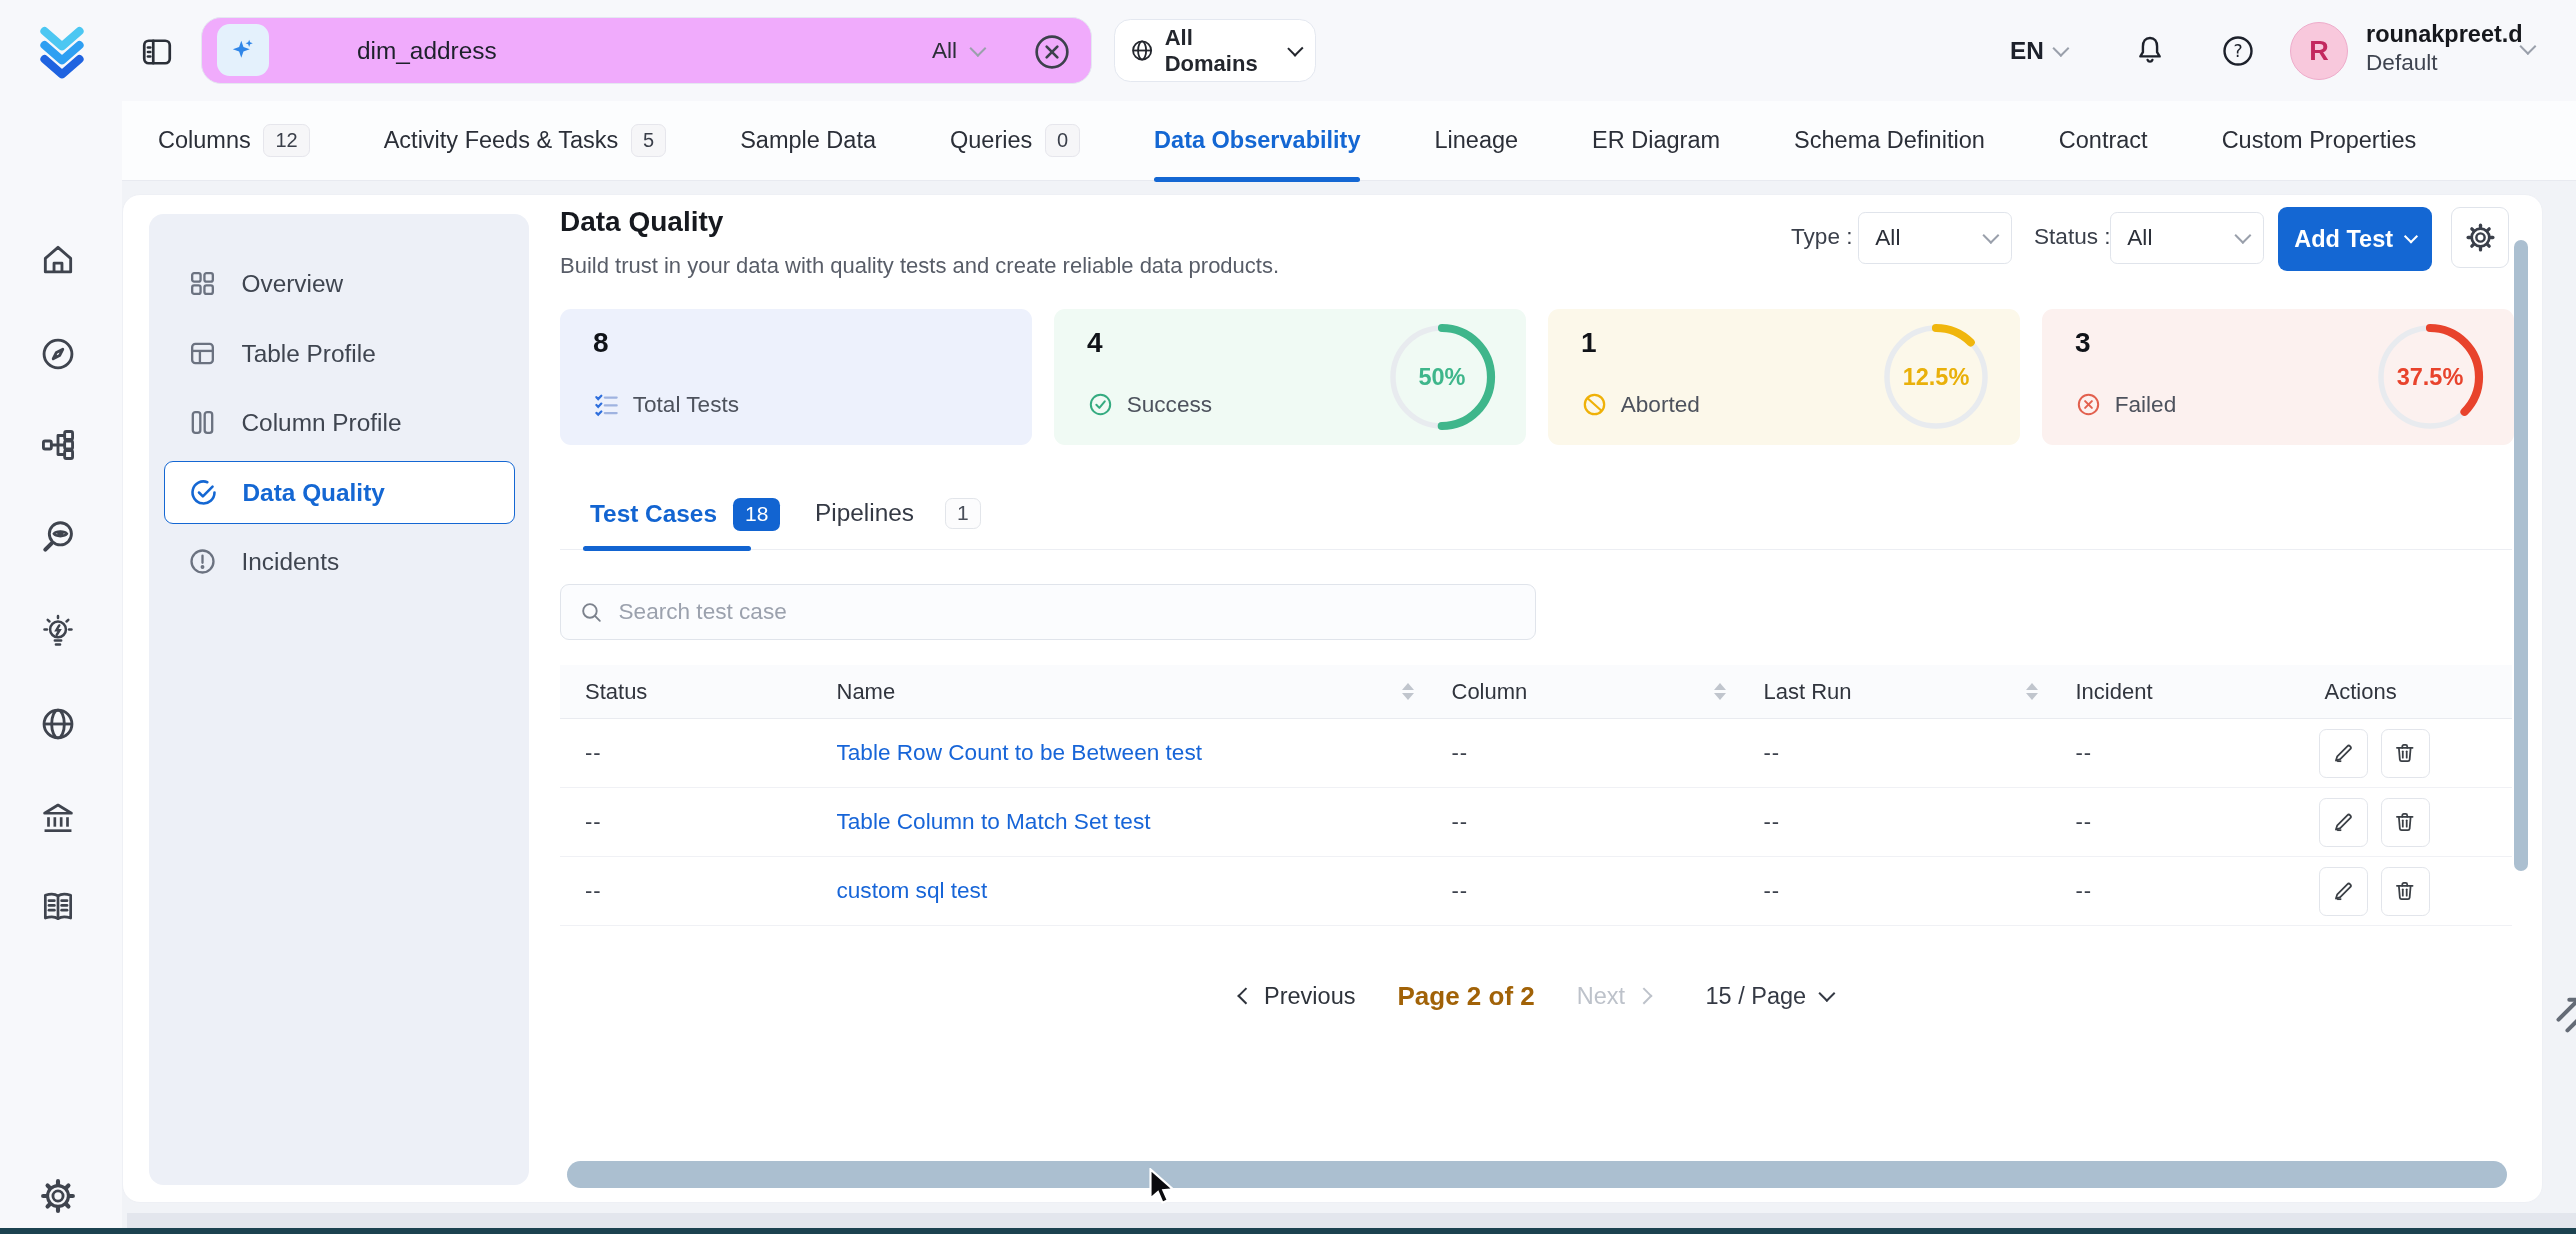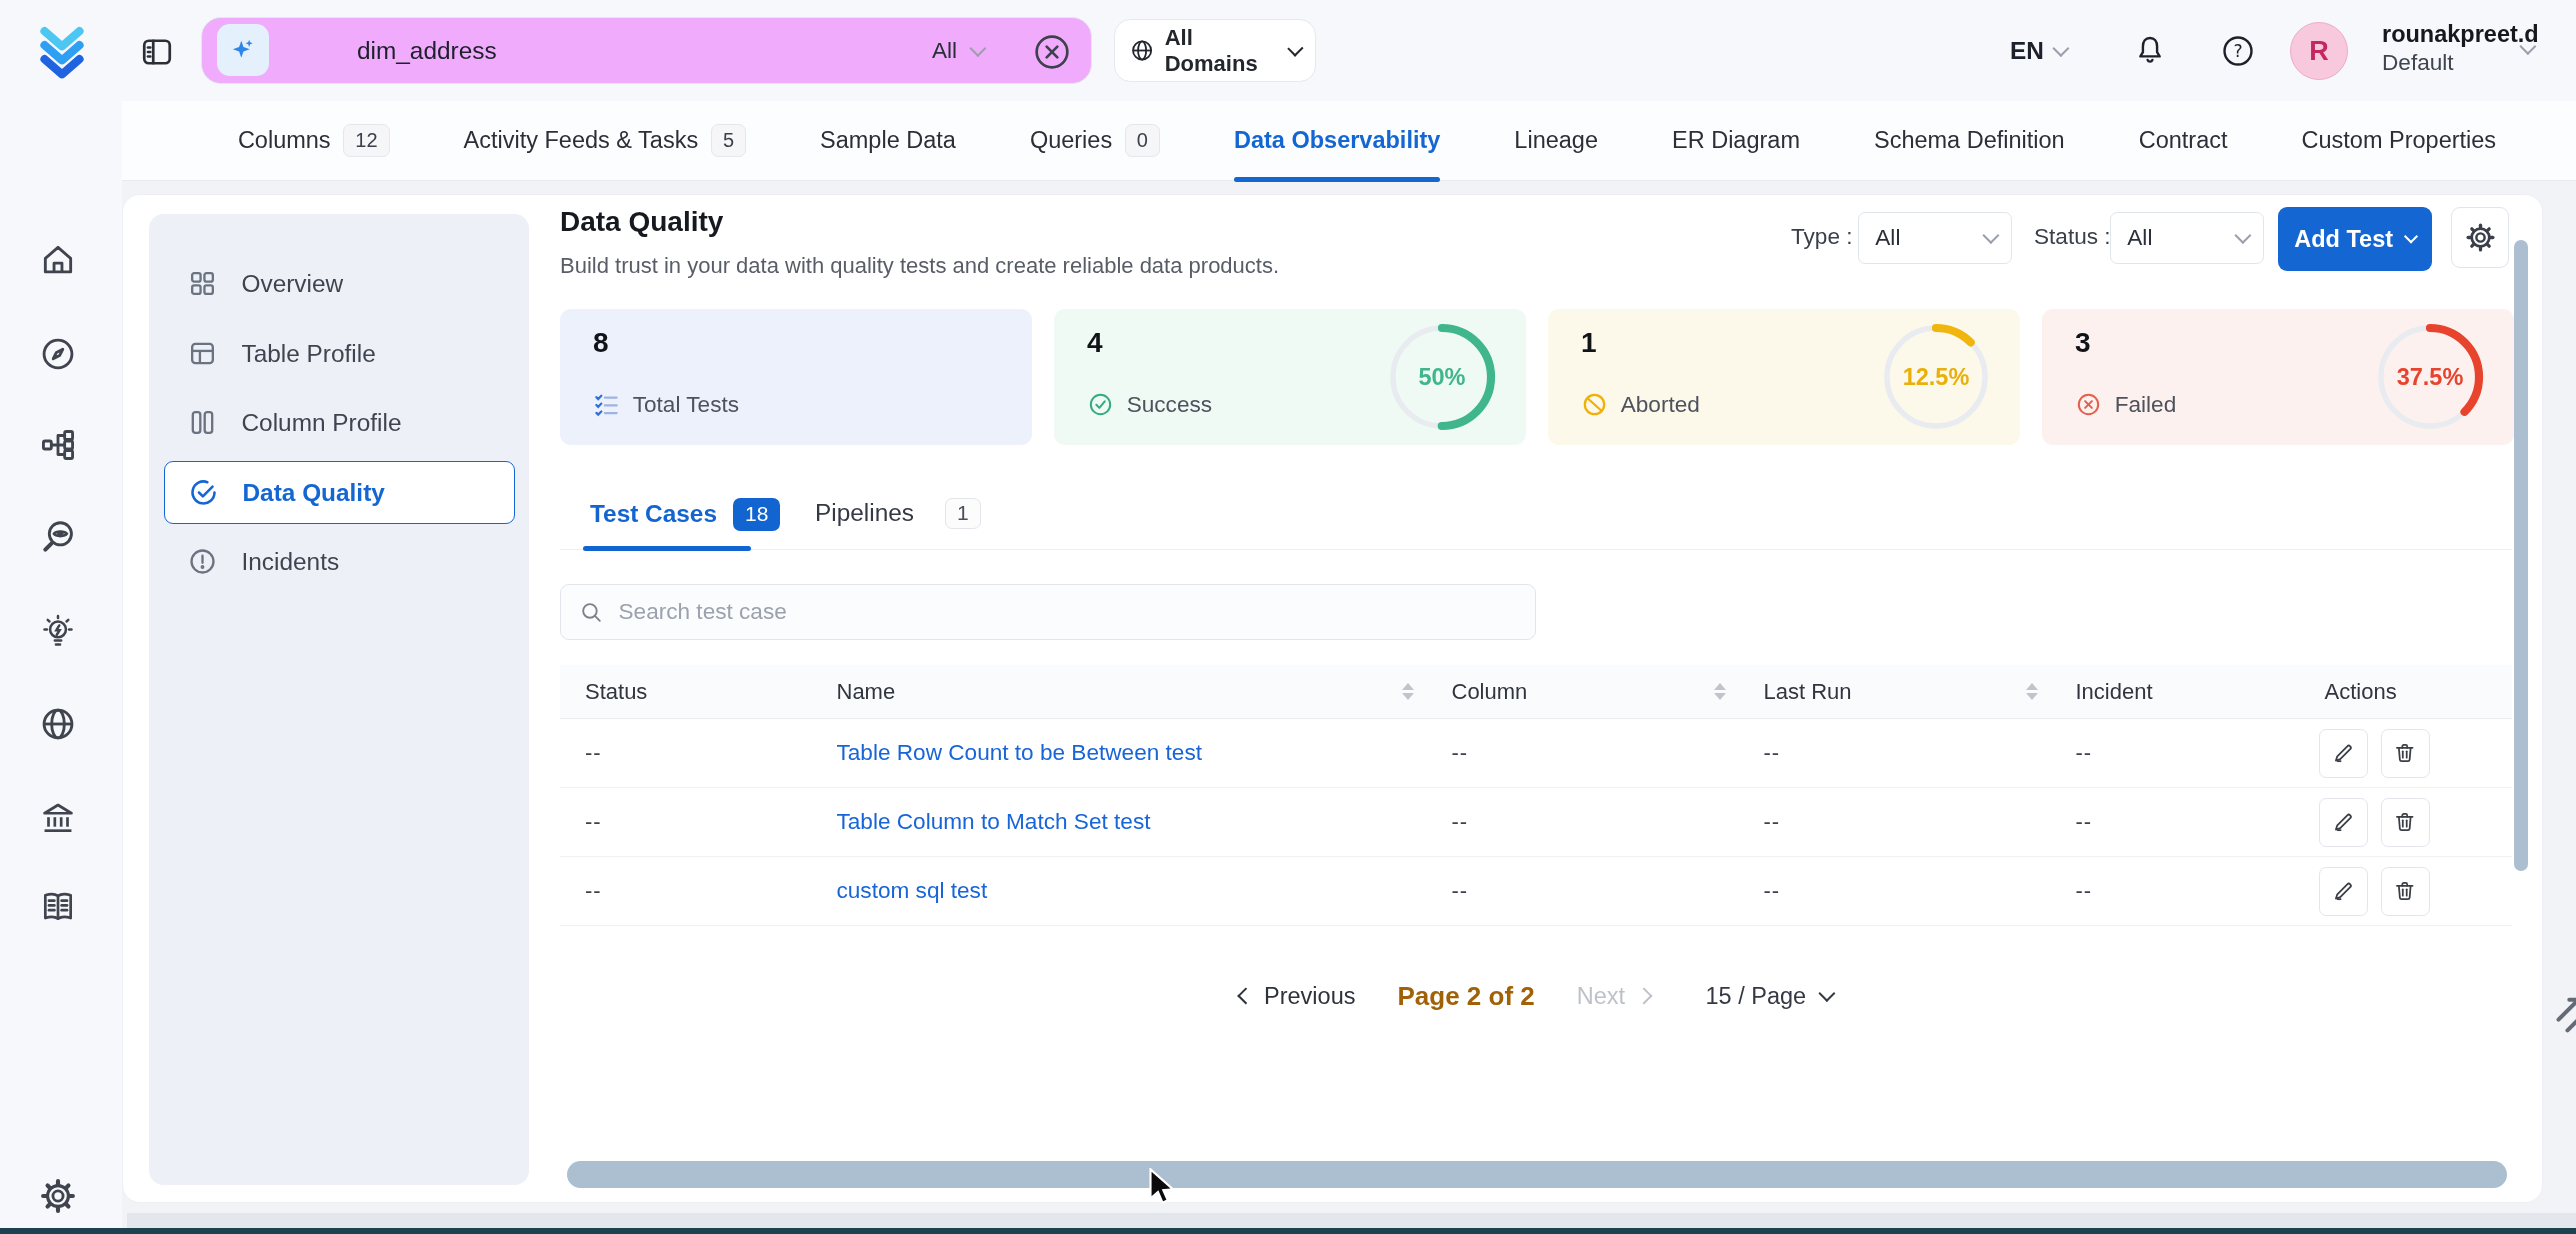--- a/index.html
+++ b/index.html
@@ -25,28 +25,28 @@
   #domains-pill { left:1114px; top:19px; width:202px; height:63px; background:#ffffff;
     border:1.8px solid #e4e8f0; border-radius:16.3px; display:flex; align-items:center; gap:11px;
     padding:0 14.5px; font-size:22px; font-weight:600; color:#23262d; }
   #lang-switch { left:2010px; top:0; height:101px; display:flex; align-items:center; gap:11px;
     font-size:24.4px; font-weight:600; color:#1d212b; }
   #notif-btn { left:2133px; top:33px; }
   #help-btn  { left:2220px; top:33px; }
   #avatar { left:2290px; top:22px; width:58px; height:58px; border-radius:50%;
     background:#f8c8dc; border:1.8px solid #eeaccb; display:flex; align-items:center; justify-content:center;
     font-size:27px; font-weight:700; color:#c3285f; }
-  #user-block { left:2366px; top:20px; line-height:1.25;margin-left:16px; }
+  #user-block { left:2366px; top:20px; line-height:1.25; }
   #user-name { font-size:23.5px; font-weight:700; color:#16181d; }
   #user-role { font-size:22.6px; color:#3f4450; }
   #user-caret { left:2522px; top:43px; }
 
   
   #tabrow { left:122px; top:101px; width:2454px; height:80px; background:#fcfdfe;
-    border-bottom:1.8px solid #e8eaf0; display:flex; align-items:center; gap:74px; padding-left:36px;justify-content:center; }
+    border-bottom:1.8px solid #e8eaf0; display:flex; align-items:center; gap:74px; padding-left:36px; }
   .etab { display:flex; align-items:center; gap:12.7px; font-size:23.5px; color:#2b2f38;
     height:100%; position:relative; cursor:pointer; }
   .etab .badge { font-size:20px; color:#3a3f4a; background:#f6f6f8; border:1.4px solid #e6e6ec;
     border-radius:7.2px; padding:3.6px 11px; }
   .etab.active { color:#1467d3; font-weight:700; }
   .etab.active::after { content:""; position:absolute; left:0; right:0; bottom:-1.8px; height:4.5px;
     background:#1467d3; border-radius:2.7px; }
 
   
   #rail { left:0; top:101px; width:122px; height:1133px; background:#f7f8fb; }

